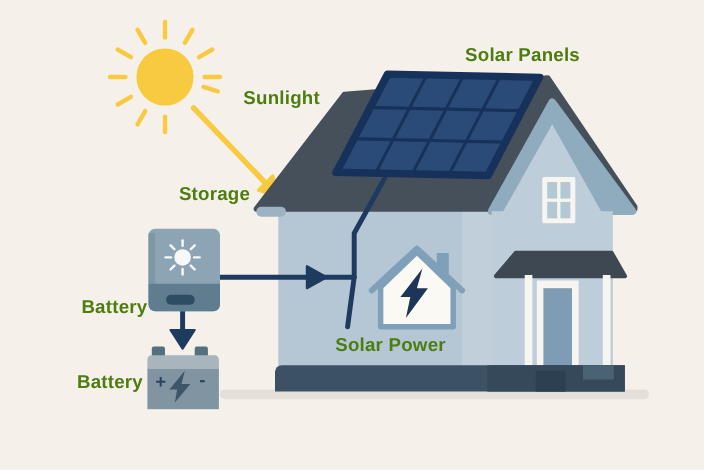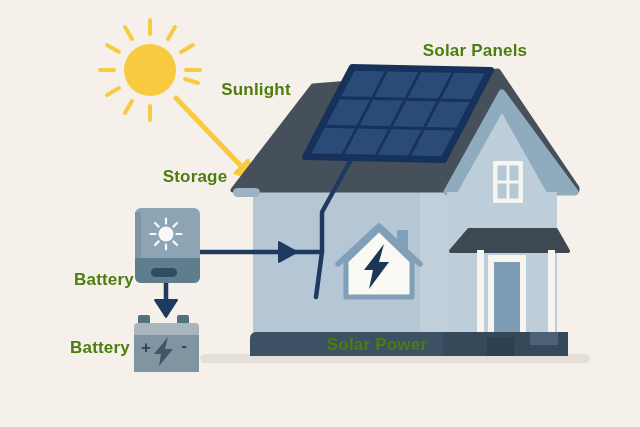--- a/index.html
+++ b/index.html
@@ -20,21 +20,21 @@
     letter-spacing:.2px;
     white-space:nowrap;
     line-height:23px;
   }
   .label.center{text-align:center;white-space:normal;width:110px;}
   .lbl-sunlight{left:256px;top:89px;text-align:right;}
   .lbl-solar-panels{left:475px;top:50px;}
   .lbl-inverter{left:195px;top:176px;}
   .lbl-battery-storage{left:104px;top:279px;}
   .lbl-battery{left:100px;top:347px;}
-  .lbl-solar-power{left:377px;top:314px;margin-top:30px;}
+  .lbl-solar-power{left:355px;top:314px;}
 </style>
 </head>
 <body>
 
 <div class="canvas">
 
 <svg width="640" height="427" viewBox="0 0 640 427">
 
   <rect x="200" y="354" width="390" height="9" rx="4.5" fill="#e4e0d9"></rect>
 

